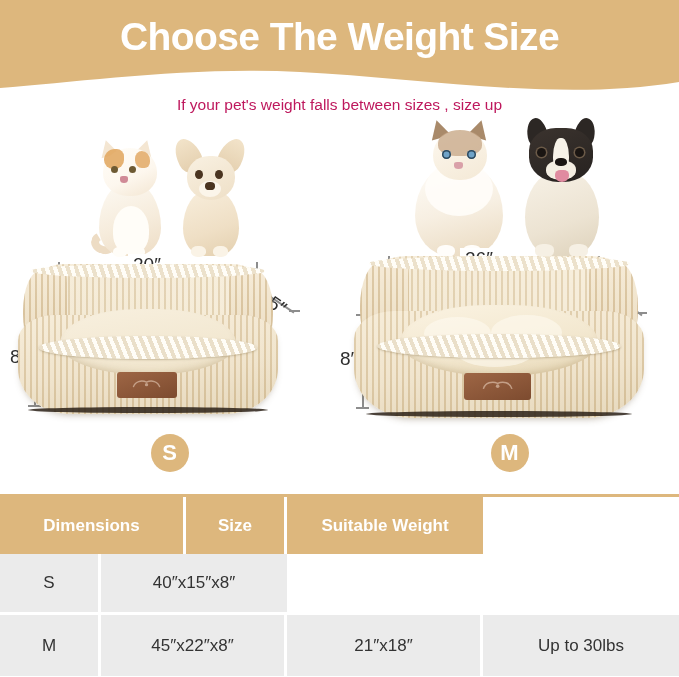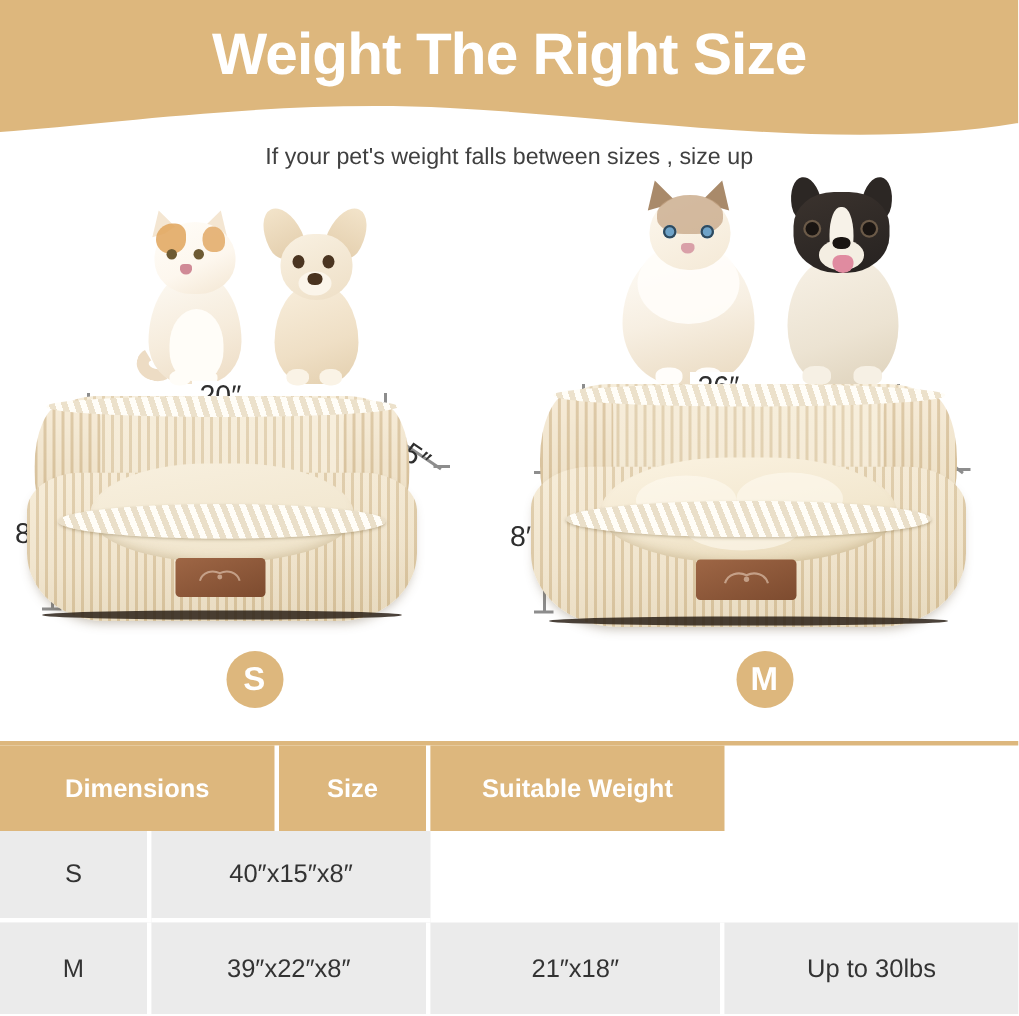--- a/index.html
+++ b/index.html
@@ -45,21 +45,21 @@
     z-index: 3;
   }
 
   
   .subtitle {
     position: absolute;
     left: 0;
     top: 94px;
     width: 679px;
     text-align: center;
-    color: #404040;
+    color: #be185d;
     font-size: 15.5px;
     line-height: 22px;
   }
 
   
   .panels {
     position: absolute;
     left: 0; top: 116px;
     width: 679px;
     height: 374px;
@@ -400,21 +400,21 @@
 </style>
 </head>
 <body>
 
 <div class="page">
 
   <div class="header">
     <svg class="header-bg" viewBox="0 0 679 98" preserveAspectRatio="none">
       <path d="M0,0 L679,0 L679,82 C560,102 420,78 300,72 C190,66 80,82 0,88 Z" fill="#ddb77d"></path>
     </svg>
-    <div class="header-title">Weight The Right Size</div>
+    <div class="header-title">Choose The Weight Size</div>
   </div>
 
   <div class="subtitle">If your pet's weight falls between sizes , size up</div>
 
   <div class="panels">
 
     <div class="panel panel-left">
 
       <div class="pets">
         <div class="animal cat-s">
@@ -571,20 +571,20 @@
         <div class="tcell c3">Suitable Weight</div>
       </div>
     </div>
     <div class="tbody">
       <div class="trow">
         <div class="tcell c0">S</div>
         <div class="tcell c1">40″x15″x8″</div>
       </div>
       <div class="trow">
         <div class="tcell c0">M</div>
-        <div class="tcell c1">39″x22″x8″</div>
+        <div class="tcell c1">45″x22″x8″</div>
         <div class="tcell c2">21″x18″</div>
         <div class="tcell c3">Up to 30lbs</div>
       </div>
     </div>
   </div>
 
 </div>
 
 </body></html>

